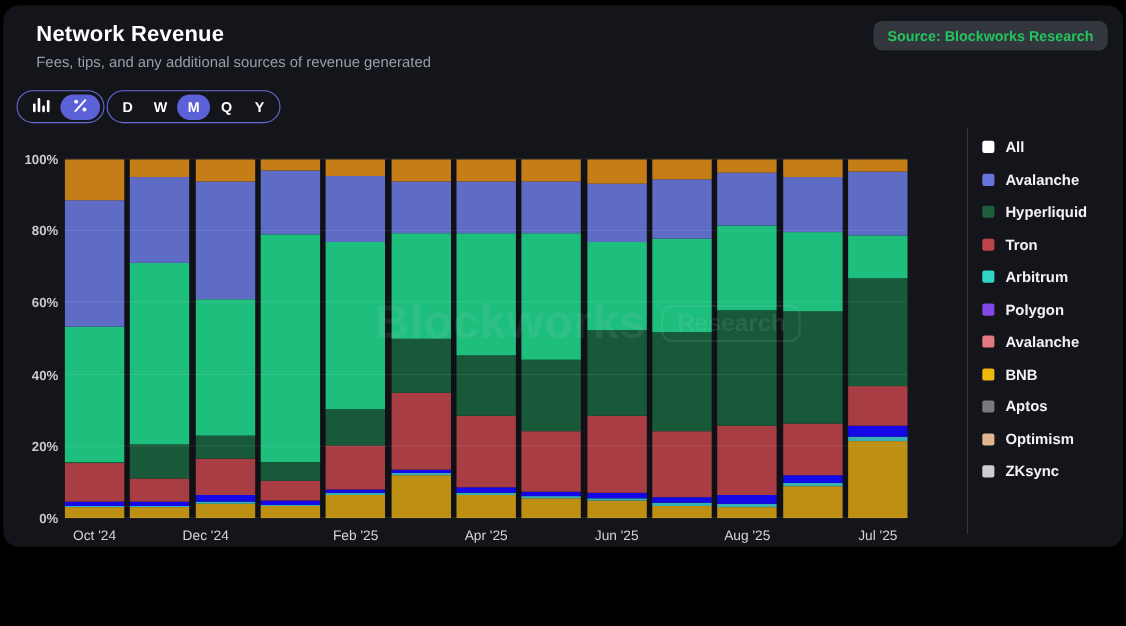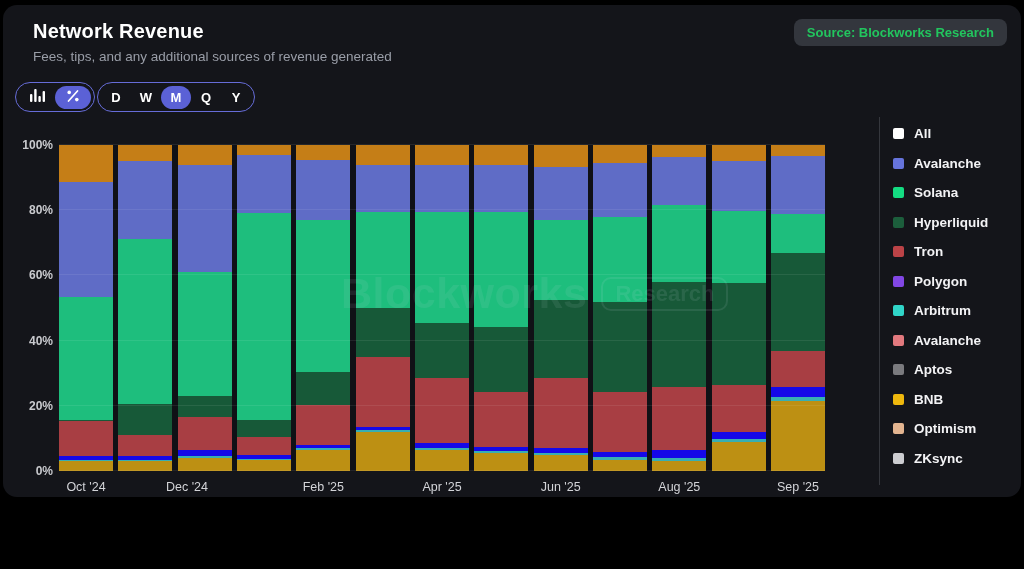--- a/index.html
+++ b/index.html
@@ -257,21 +257,21 @@
     <span class="wm-badge">Research</span>
   </div>
 
   <div>
       <div class="xlabel" style="left: 48px;">Oct '24</div>
       <div class="xlabel" style="left: 149px;">Dec '24</div>
       <div class="xlabel" style="left: 285.333px;">Feb '25</div>
       <div class="xlabel" style="left: 404px;">Apr '25</div>
       <div class="xlabel" style="left: 522.667px;">Jun '25</div>
       <div class="xlabel" style="left: 641.333px;">Aug '25</div>
-      <div class="xlabel" style="left: 760px;">Sep '25</div>
+      <div class="xlabel" style="left: 760px;">Jul '25</div>
     </div>
 
   <div class="nav">
     <svg id="navsvg" width="766" height="47" viewBox="0 0 766 47">
         <polyline points="4.0,9.3 23.4,9.3 42.9,9.3 62.3,9.3 81.7,9.7 101.2,9.3 120.6,9.3 140.1,9.7 159.5,10.0 178.9,10.8 198.4,12.2 217.8,13.6 237.2,22.3 256.7,25.9 276.1,23.0 295.5,28.0 315.0,21.2 334.4,20.5 353.8,23.0 373.3,24.4 392.7,17.2 412.2,15.1 431.6,16.2 451.0,14.7 470.5,18.0 489.9,20.1 509.3,18.3 528.8,19.4 548.2,20.8 567.6,30.9 587.1,28.8 606.5,25.9 625.9,30.9 645.4,36.7 664.8,37.4 684.3,35.2 703.7,38.1 723.1,36.7 742.6,37.8 762.0,38.5" fill="none" stroke="#c9821a" stroke-width="1.6" opacity="0.95"></polyline>
         <polyline points="4.0,39.9 23.4,39.9 42.9,39.9 62.3,39.9 81.7,39.6 101.2,39.6 120.6,37.4 140.1,36.7 159.5,37.4 178.9,37.8 198.4,36.0 217.8,31.6 237.2,25.2 256.7,27.3 276.1,30.2 295.5,24.4 315.0,28.0 334.4,29.1 353.8,28.0 373.3,30.2 392.7,31.6 412.2,30.9 431.6,32.4 451.0,33.1 470.5,29.5 489.9,28.0 509.3,29.1 528.8,29.8 548.2,28.4 567.6,18.7 587.1,21.6 606.5,23.7 625.9,19.4 645.4,15.1 664.8,17.2 684.3,19.4 703.7,16.5 723.1,18.3 742.6,20.8 762.0,20.1" fill="none" stroke="#5f6cc6" stroke-width="1.6" opacity="0.95"></polyline>
         <polyline points="4.0,41.0 23.4,41.0 42.9,41.0 62.3,41.0 81.7,41.0 101.2,41.0 120.6,41.0 140.1,41.0 159.5,41.0 178.9,41.0 198.4,40.6 217.8,40.6 237.2,40.3 256.7,40.6 276.1,40.6 295.5,40.3 315.0,40.6 334.4,40.6 353.8,40.3 373.3,40.3 392.7,40.3 412.2,40.3 431.6,39.9 451.0,40.3 470.5,40.3 489.9,39.9 509.3,39.9 528.8,40.3 548.2,39.9 567.6,39.6 587.1,39.2 606.5,39.6 625.9,38.8 645.4,28.8 664.8,33.1 684.3,36.0 703.7,34.5 723.1,37.0 742.6,36.3 762.0,37.8" fill="none" stroke="#1ebe7d" stroke-width="1.6" opacity="0.95"></polyline>
         <polyline points="4.0,40.3 23.4,40.3 42.9,40.3 62.3,40.3 81.7,40.3 101.2,40.3 120.6,40.3 140.1,39.9 159.5,39.9 178.9,39.9 198.4,39.6 217.8,39.6 237.2,39.2 256.7,39.6 276.1,39.6 295.5,39.2 315.0,39.6 334.4,39.6 353.8,39.2 373.3,39.2 392.7,39.2 412.2,38.8 431.6,39.2 451.0,39.2 470.5,38.8 489.9,38.8 509.3,38.8 528.8,38.5 548.2,38.8 567.6,37.8 587.1,38.1 606.5,37.4 625.9,37.8 645.4,37.0 664.8,37.8 684.3,38.1 703.7,37.8 723.1,37.4 742.6,37.8 762.0,38.1" fill="none" stroke="#a83e43" stroke-width="1.6" opacity="0.95"></polyline>
         <polyline points="4.0,40.6 23.4,40.6 42.9,40.6 62.3,40.6 81.7,40.6 101.2,40.6 120.6,40.6 140.1,40.3 159.5,40.3 178.9,40.3 198.4,38.5 217.8,37.8 237.2,39.2 256.7,37.0 276.1,38.1 295.5,38.8 315.0,37.4 334.4,39.2 353.8,38.5 373.3,38.8 392.7,38.8 412.2,38.5 431.6,38.8 451.0,38.5 470.5,37.8 489.9,38.5 509.3,38.1 528.8,38.5 548.2,37.8 567.6,37.0 587.1,36.3 606.5,37.8 625.9,37.0 645.4,38.5 664.8,37.8 684.3,37.0 703.7,36.3 723.1,37.8 742.6,37.0 762.0,35.6" fill="none" stroke="#bd9013" stroke-width="1.6" opacity="0.95"></polyline>
         <polyline points="4.0,41.0 23.4,41.0 42.9,41.0 62.3,41.0 81.7,41.0 101.2,41.0 120.6,41.0 140.1,41.0 159.5,41.0 178.9,41.0 198.4,40.6 217.8,40.6 237.2,40.6 256.7,40.6 276.1,40.6 295.5,40.6 315.0,40.6 334.4,40.6 353.8,40.6 373.3,40.6 392.7,40.6 412.2,40.6 431.6,40.6 451.0,40.6 470.5,40.6 489.9,40.6 509.3,40.6 528.8,40.6 548.2,40.6 567.6,40.3 587.1,40.3 606.5,40.3 625.9,40.3 645.4,39.9 664.8,40.3 684.3,40.3 703.7,39.9 723.1,40.3 742.6,39.9 762.0,40.3" fill="none" stroke="#8247e5" stroke-width="1.6" opacity="0.95"></polyline>
@@ -287,52 +287,48 @@
   <ul class="legend">
       <li>
         <span class="swatch" style="background: rgb(255, 255, 255);"></span>
         <span class="legend-label">All</span>
       </li>
       <li>
         <span class="swatch" style="background: rgb(102, 116, 220);"></span>
         <span class="legend-label">Avalanche</span>
       </li>
       <li>
-        <span class="swatch" style="background: rgb(20, 220, 130);"></span>
-        <span class="legend-label">Solana</span>
-      </li>
-      <li>
         <span class="swatch" style="background: rgb(28, 94, 60);"></span>
         <span class="legend-label">Hyperliquid</span>
       </li>
       <li>
         <span class="swatch" style="background: rgb(188, 67, 71);"></span>
         <span class="legend-label">Tron</span>
       </li>
       <li>
+        <span class="swatch" style="background: rgb(48, 213, 200);"></span>
+        <span class="legend-label">Arbitrum</span>
+      </li>
+      <li>
         <span class="swatch" style="background: rgb(130, 71, 229);"></span>
         <span class="legend-label">Polygon</span>
       </li>
       <li>
-        <span class="swatch" style="background: rgb(48, 213, 200);"></span>
-        <span class="legend-label">Arbitrum</span>
-      </li>
-      <li>
         <span class="swatch" style="background: rgb(226, 121, 126);"></span>
         <span class="legend-label">Avalanche</span>
       </li>
       <li>
+        <span class="swatch" style="background: rgb(239, 184, 13);"></span>
+        <span class="legend-label">BNB</span>
+      </li>
+      <li>
         <span class="swatch" style="background: rgb(122, 122, 126);"></span>
         <span class="legend-label">Aptos</span>
       </li>
       <li>
-        <span class="swatch" style="background: rgb(239, 184, 13);"></span>
-        <span class="legend-label">BNB</span>
-      </li>
-      <li>
         <span class="swatch" style="background: rgb(227, 180, 144);"></span>
         <span class="legend-label">Optimism</span>
       </li>
       <li>
         <span class="swatch" style="background: rgb(205, 205, 209);"></span>
         <span class="legend-label">ZKsync</span>
       </li>
     </ul>
 
 </div>

